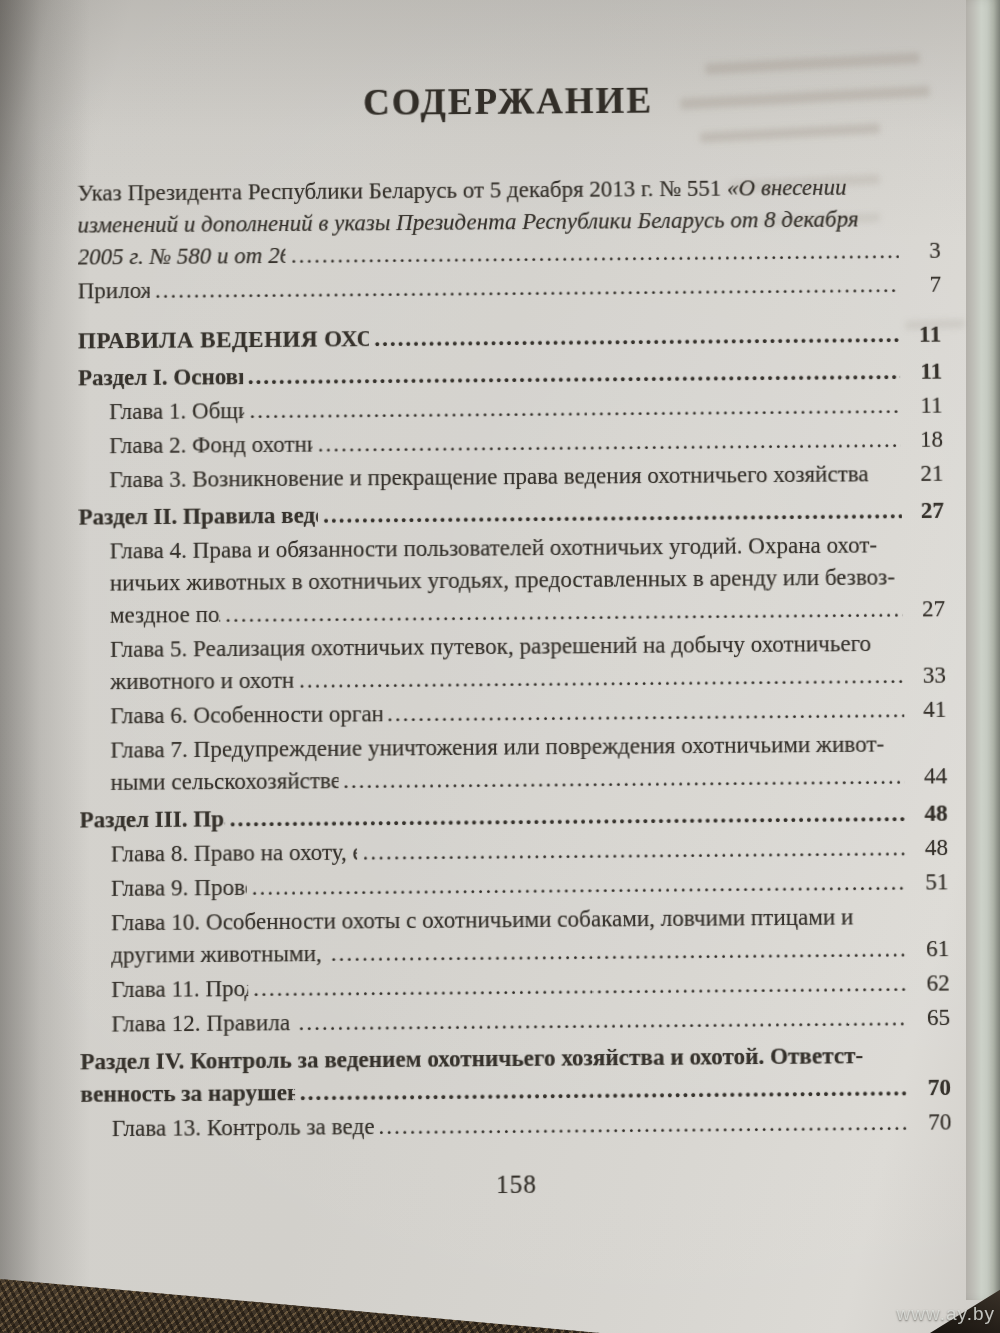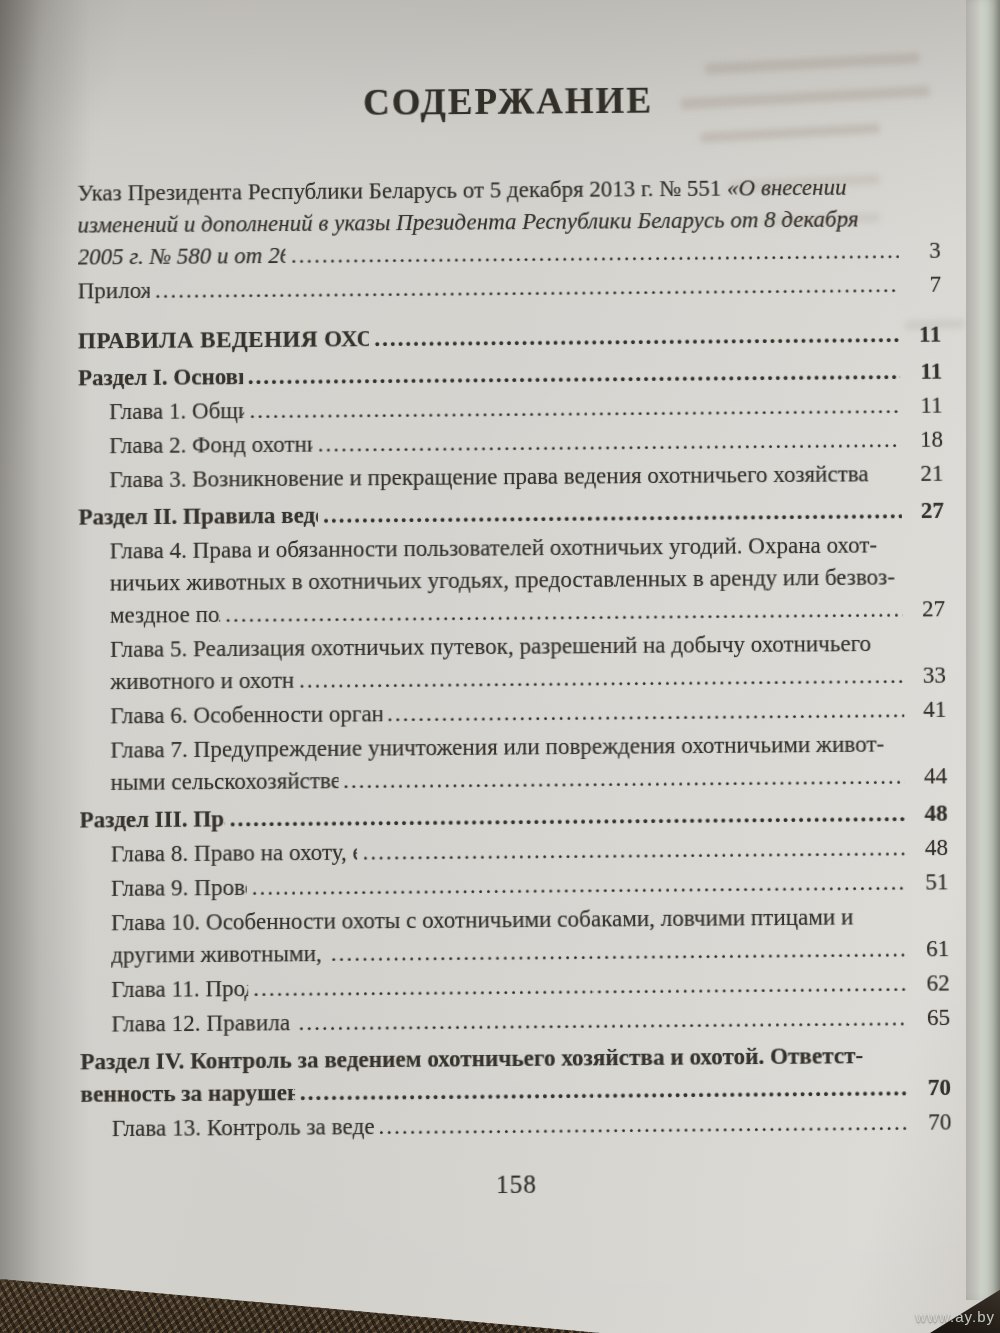--- a/index.html
+++ b/index.html
@@ -52,21 +52,21 @@
   .dots.none::after{content:"";}
   .pg{flex:0 0 auto;min-width:34px;text-align:right;}
   .section{font-weight:bold;margin-top:5px;}
   .caps{font-weight:bold;margin-top:18px;letter-spacing:0.5px;}
   .chapter{padding-left:31px;}
   .it{font-style:italic;}
   .decree .line{margin-bottom:0;}
   .annex{margin-top:2px;}
   .folio{margin-top:26px;text-align:center;font-size:25px;letter-spacing:1px;}
   .watermark{position:absolute;right:5px;bottom:8px;
-    font-family:"Liberation Sans",sans-serif;font-size:15px;letter-spacing:1px;
+    font-family:"Liberation Sans",sans-serif;font-size:19px;letter-spacing:1px;
     color:rgba(222,224,220,0.85);text-shadow:0 1px 2px rgba(35,32,28,0.55);}
 </style>
 </head>
 <body>
 
 <div class="photo">
   <div class="edge-shadow-left"></div>
   <div class="fore-edge"></div>
 
   <div class="ghost g1"></div>

